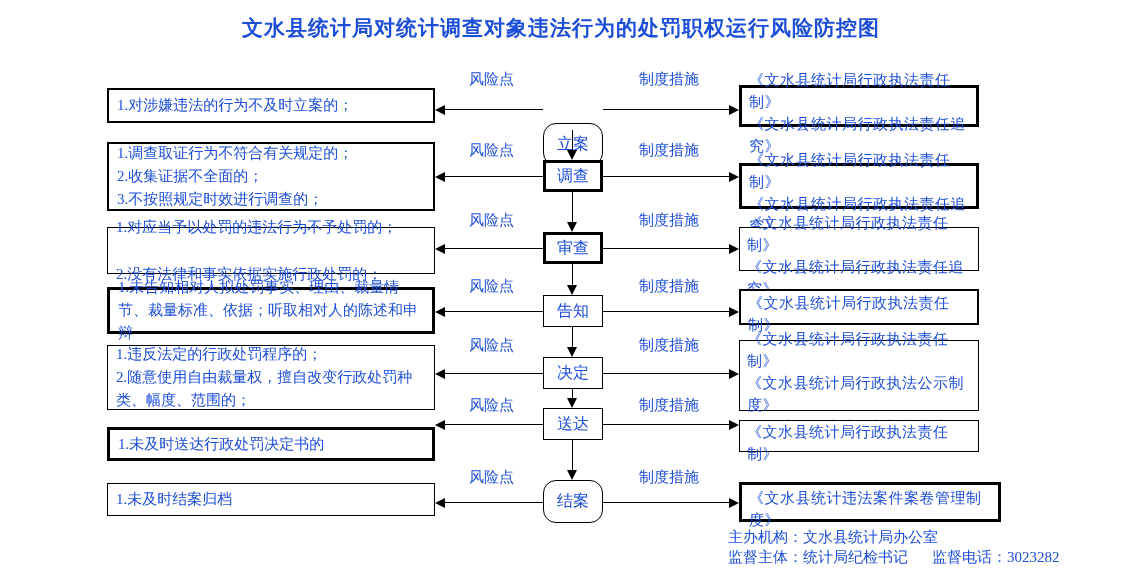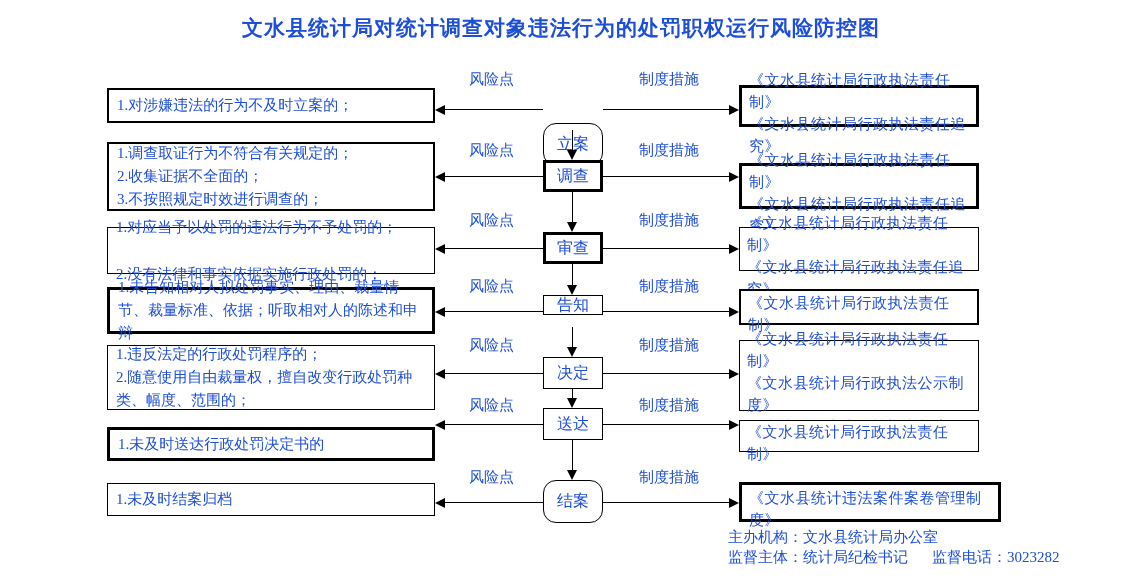--- a/index.html
+++ b/index.html
@@ -98,21 +98,21 @@
         <div>《文水县统计局行政执法责任追究》</div>
       </div>
       <div class="vline" style="left: 572px; top: 264px; height: 22px;"></div>
       <div class="arrow s" style="left: 567px; top: 285px;"></div>
       <div class="box left-box b3" style="top: 287px; height: 47px;">
         <div>1.未告知相对人拟处罚事实、理由、裁量情节、裁量标准、依据；听取相对人的陈述和申辩</div>
       </div>
       <div class="hline" style="left: 443px; width: 100px; top: 311px;"></div>
       <div class="arrow w" style="left: 435px; top: 307px;"></div>
       <div class="flabel" style="left: 469px; top: 277px;">风险点</div>
-      <div class="node" style="top: 295px; height: 20px;">告知</div>
+      <div class="node" style="top: 295px; height: 32px;">告知</div>
       <div class="flabel" style="left: 639px; top: 277px;">制度措施</div>
       <div class="hline" style="left: 603px; width: 128px; top: 311px;"></div>
       <div class="arrow e" style="left: 729px; top: 307px;"></div>
       <div class="box right-box b2" style="left: 739px; top: 289px; width: 240px; height: 36px;">
         <div>《文水县统计局行政执法责任制》</div>
       </div>
       <div class="vline" style="left: 572px; top: 327px; height: 21px;"></div>
       <div class="arrow s" style="left: 567px; top: 347px;"></div>
       <div class="box left-box b1" style="top: 345px; height: 65px;">
         <div>1.违反法定的行政处罚程序的；</div>

